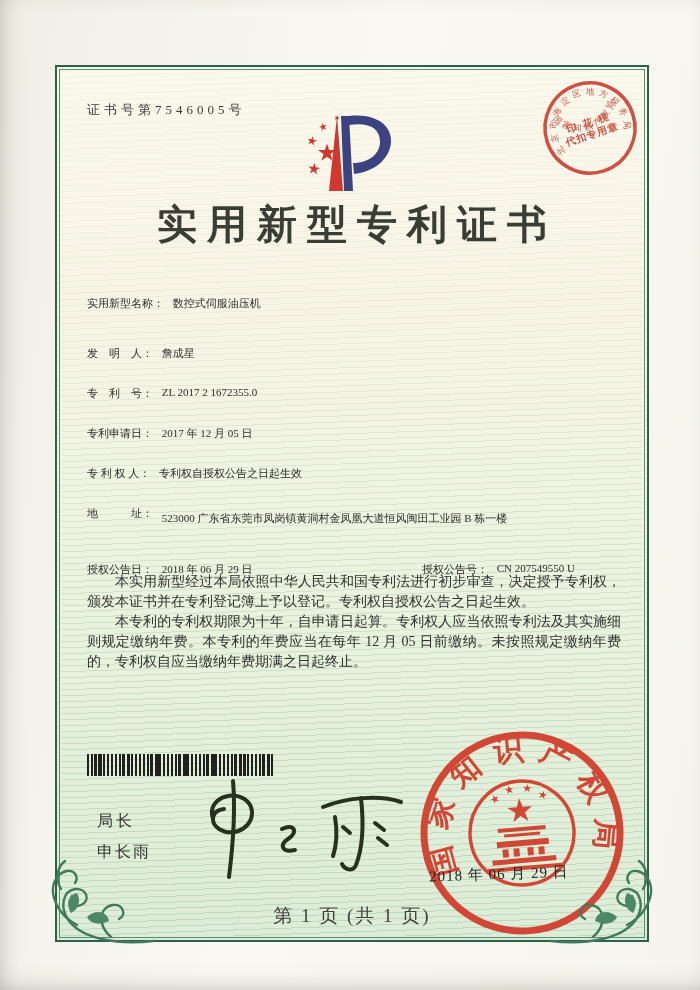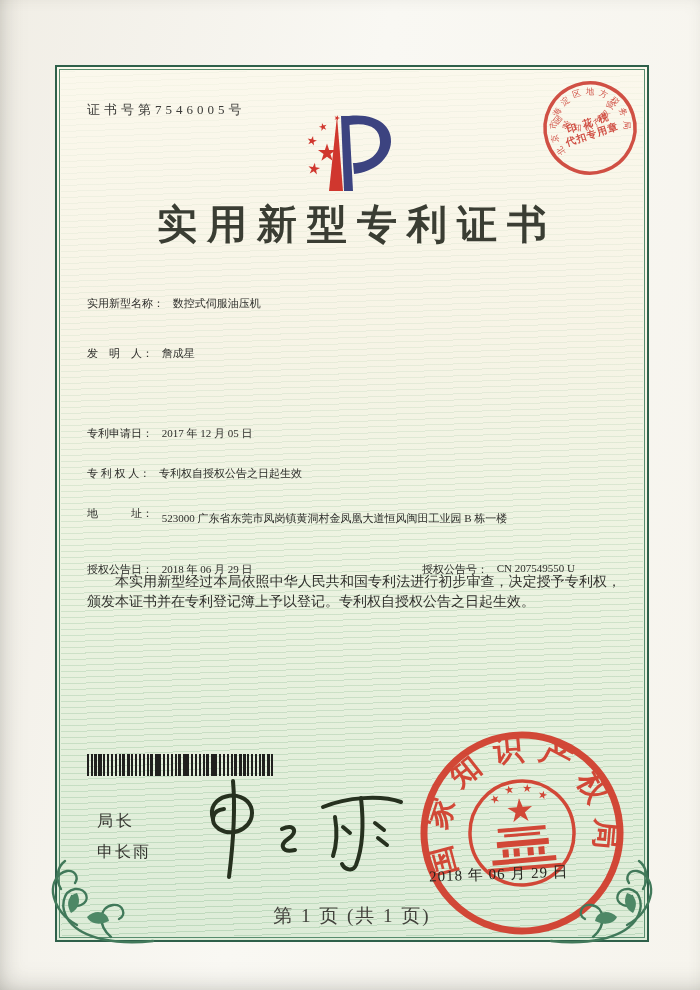--- a/index.html
+++ b/index.html
@@ -91,20 +91,24 @@
     <div class="title">实用新型专利证书</div>
 
     <div class="frow" style="top:229px">
       <span class="flabel">实用新型名称：</span>
       <span class="fvalue">数控式伺服油压机</span>
     </div>
     <div class="frow" style="top:279px">
       <span class="flabel">发　明　人：</span>
       <span class="fvalue">詹成星</span>
     </div>
+    <div class="frow" style="top:319px">
+      <span class="flabel">专　利　号：</span>
+      <span class="fvalue">ZL 2017 2 1672355.0</span>
+    </div>
     <div class="frow" style="top:359px">
       <span class="flabel">专利申请日：</span>
       <span class="fvalue">2017 年 12 月 05 日</span>
     </div>
     <div class="frow" style="top:399px">
       <span class="flabel">专 利 权 人：</span>
       <span class="fvalue">专利权自授权公告之日起生效</span>
     </div>
     <div class="frow address" style="top:439px">
       <span class="flabel">地　　　址：</span>
@@ -114,20 +118,21 @@
       <span class="flabel">授权公告日：</span>
       <span class="fvalue">2018 年 06 月 29 日</span>
       <span class="grant-right">
         <span class="flabel">授权公告号：</span>
         <span class="fvalue">CN 207549550 U</span>
       </span>
     </div>
 
     <div class="paras">
       <p>本实用新型经过本局依照中华人民共和国专利法进行初步审查，决定授予专利权，颁发本证书并在专利登记簿上予以登记。专利权自授权公告之日起生效。</p>
+      <p>本专利的专利权期限为十年，自申请日起算。专利权人应当依照专利法及其实施细则规定缴纳年费。本专利的年费应当在每年 12 月 05 日前缴纳。未按照规定缴纳年费的，专利权自应当缴纳年费期满之日起终止。</p>
     </div>
 
     <div class="barcode"></div>
 
     <div class="director-title">局长</div>
     <div class="director-name">申长雨</div>
     <svg class="sig" viewBox="0 0 238 108">
       <g fill="none" stroke="#26311f" stroke-width="4" stroke-linecap="round" stroke-linejoin="round">
         <path d="M28,44 C20,20 58,12 66,32 C72,50 50,64 34,54 C24,47 27,35 39,34"></path>
         <path d="M48,6 C51,40 47,78 44,102"></path>

